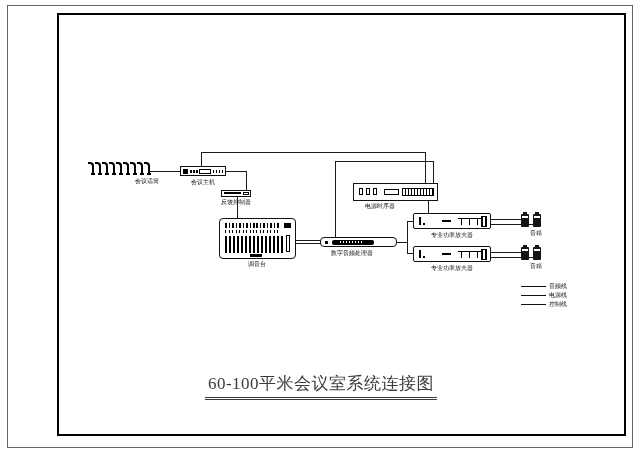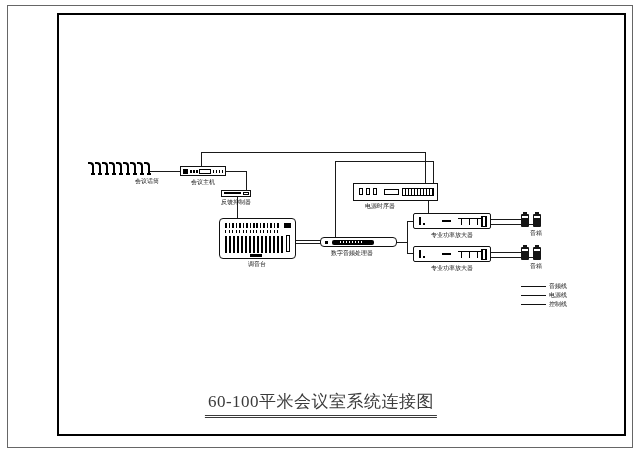--- a/index.html
+++ b/index.html
@@ -64,21 +64,21 @@
   
   .spk{position:absolute;width:8px;height:13px;background:#151515;border-radius:1px;}
   .spk::before{content:"";position:absolute;top:2px;left:1px;right:1px;height:1.5px;background:#fff;}
   .spk::after{content:"";position:absolute;top:-2px;left:2px;width:4px;height:2px;background:#151515;}
   
   .legend-line{position:absolute;width:25px;height:0;border-top:1px solid #111;}
   .legend-lbl{position:absolute;font-size:6px;line-height:1;white-space:nowrap;color:#111;}
   
   .title{position:absolute;left:321px;top:372px;transform:translateX(-50%);
          font-family:"Liberation Serif","DejaVu Serif",serif;font-size:17px;color:#3b3b3b;
-         letter-spacing:.5px;border-bottom:3px double #3b3b3b;padding:0 3px 2px 3px;white-space:nowrap;margin-top:18px;}
+         letter-spacing:.5px;border-bottom:3px double #3b3b3b;padding:0 3px 2px 3px;white-space:nowrap;}
 </style>
 </head>
 <body>
 
 <div class="stage">
   <div class="frame-outer"></div>
   <div class="frame-inner"></div>
 
   <svg class="wires" viewBox="0 0 640 454" fill="none" stroke="#1a1a1a" stroke-width="1" shape-rendering="crispEdges">
     <path d="M 148 171 H 180"></path>

